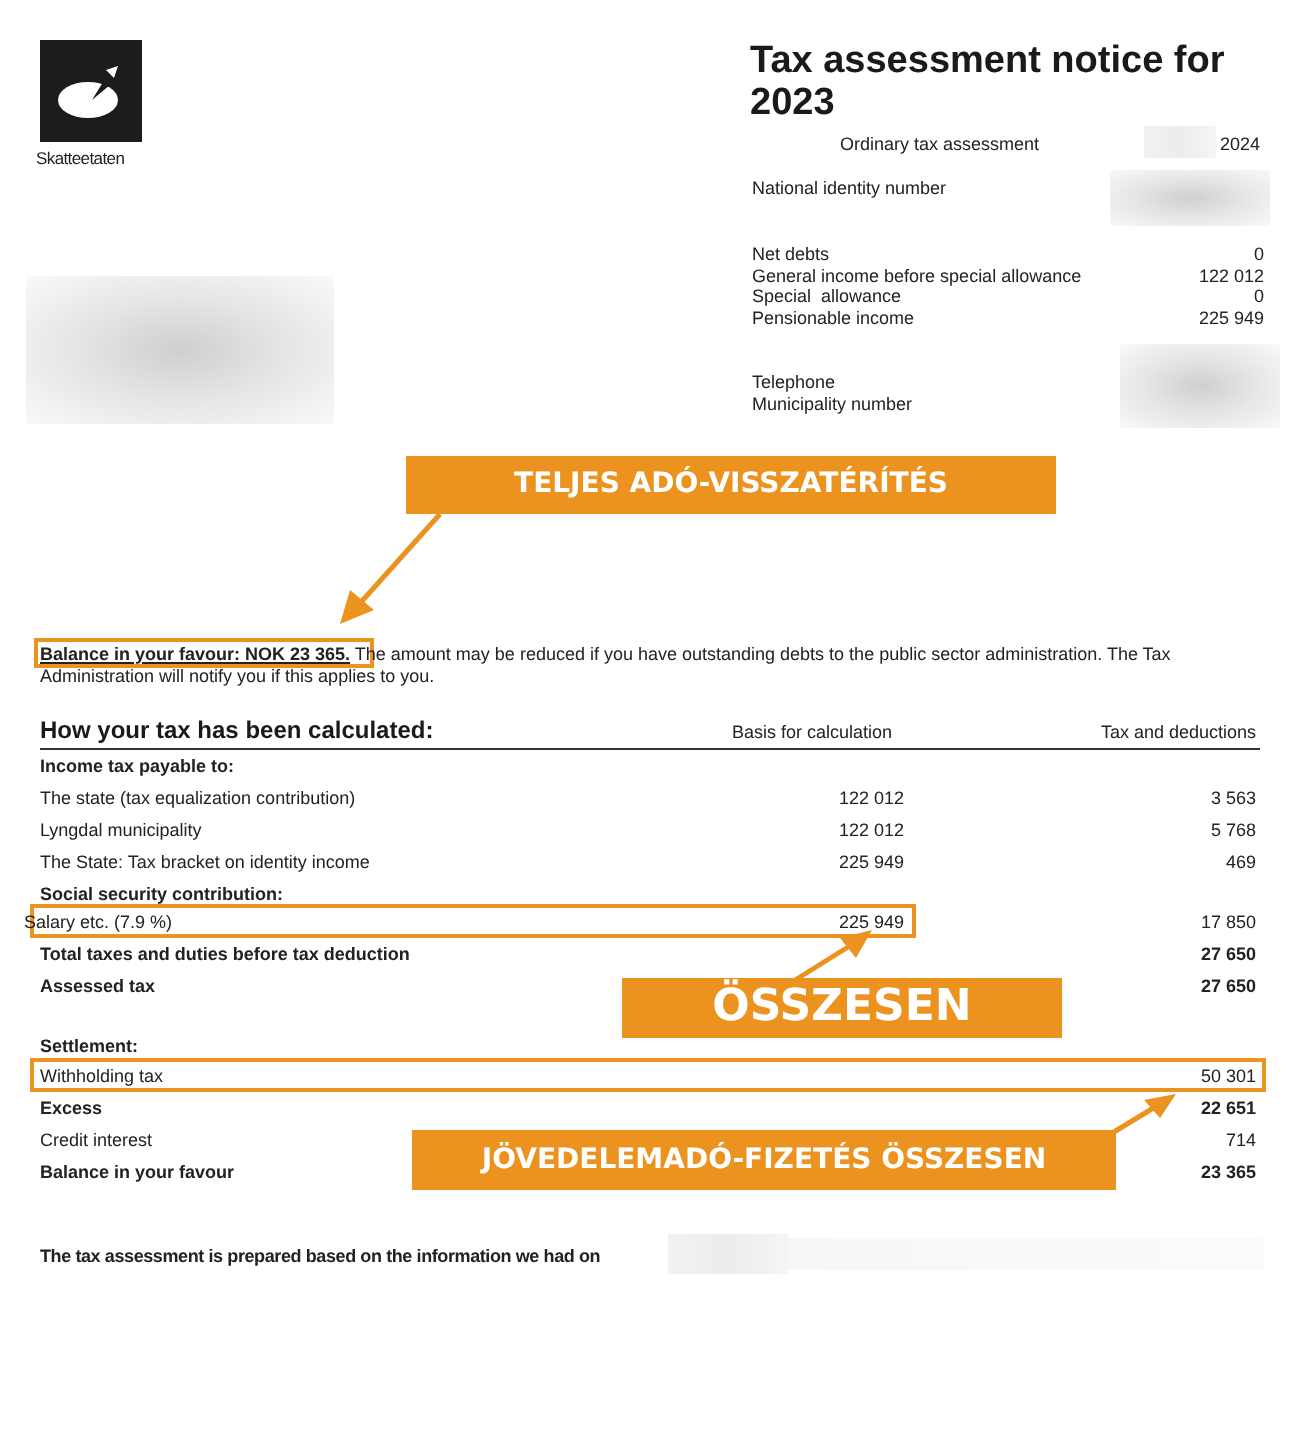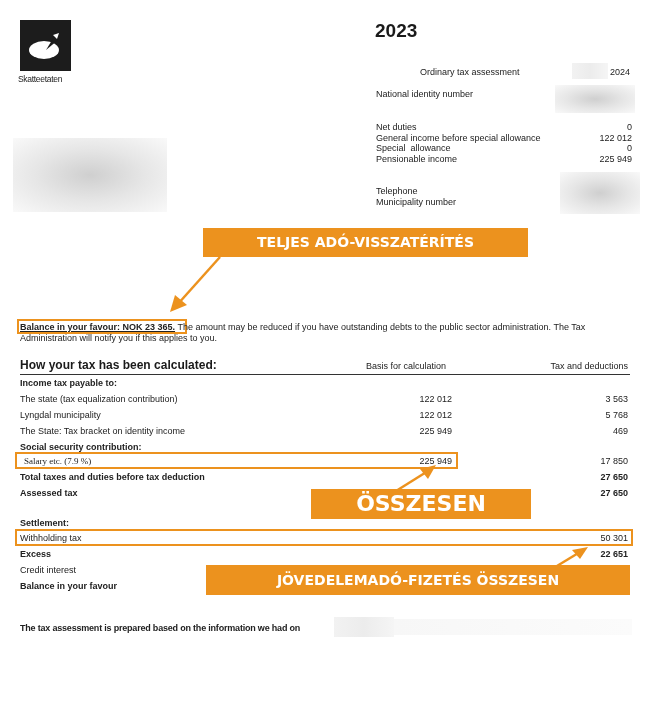--- a/index.html
+++ b/index.html
@@ -34,33 +34,34 @@
 <div class="abs logo-box">
   <svg width="51" height="51" viewBox="0 0 51 51">
     <ellipse cx="24" cy="30" rx="15" ry="9" fill="#ffffff"></ellipse>
     <path d="M26 30 L34 17 L38 20 Z" fill="#1c1c1c"></path>
     <path d="M33 15 L39 13 L37 19 Z" fill="#ffffff"></path>
   </svg>
 </div>
 <div class="abs logo-text">Skatteetaten</div>
 
 <div class="abs title">
+  <div>Tax assessment notice for</div>
   <div>2023</div>
 </div>
 
 <div class="abs kv" style="left:376px; top:67px;margin-left:44px;">Ordinary tax assessment</div>
 <div class="abs blur-light" style="left:572px; top:63px; width:36px; height:16px;"></div>
 <div class="abs kv kv-right" style="left:590px; top:67px; width:40px;">2024</div>
 
 <div class="abs kv" style="left:376px; top:89px;">National identity number</div>
 <div class="abs blur" style="left:555px; top:85px; width:80px; height:28px;"></div>
 
 <div class="abs" style="left:376px; top:122px; width:256px;">
   <div style="display:flex; justify-content:space-between; line-height:10.5px;" class="kv">
-    <span>Net duties</span>
+    <span>Net debts</span>
     <span>0</span>
   </div>
   <div style="display:flex; justify-content:space-between; line-height:10.5px;" class="kv">
     <span>General income before special allowance</span>
     <span>122 012</span>
   </div>
   <div style="display:flex; justify-content:space-between; line-height:10.5px;" class="kv">
     <span style="white-space:pre;">Special  allowance</span>
     <span>0</span>
   </div>
@@ -104,21 +105,21 @@
 <div class="abs row" style="left:20px; top:410px;">Lyngdal municipality</div>
 <div class="abs row num" style="left:380px; top:410px; width:72px;">122 012</div>
 <div class="abs row num" style="left:560px; top:410px; width:68px;">5 768</div>
 
 <div class="abs row" style="left:20px; top:426px;">The State: Tax bracket on identity income</div>
 <div class="abs row num" style="left:380px; top:426px; width:72px;">225 949</div>
 <div class="abs row num" style="left:560px; top:426px; width:68px;">469</div>
 
 <div class="abs row bold" style="left:20px; top:442px;">Social security contribution:</div>
 <div class="abs orange-box" style="left:15px; top:452px; width:443px; height:17px;"></div>
-<div class="abs row" style="left:24px; top:456px;font-family:Liberation Serif, serif;">Salary etc. (7.9 %)</div>
+<div class="abs row" style="left:12px; top:456px;">Salary etc. (7.9 %)</div>
 <div class="abs row num" style="left:380px; top:456px; width:72px;">225 949</div>
 <div class="abs row num" style="left:560px; top:456px; width:68px;">17 850</div>
 
 <div class="abs row bold" style="left:20px; top:472px;text-align:center;">Total taxes and duties before tax deduction</div>
 <div class="abs row bold num" style="left:560px; top:472px; width:68px;">27 650</div>
 
 <div class="abs row bold" style="left:20px; top:488px;">Assessed tax</div>
 <div class="abs row bold num" style="left:560px; top:488px; width:68px;">27 650</div>
 
 <svg class="abs" style="left:390px; top:463px;" width="50" height="30">
@@ -138,17 +139,17 @@
 <div class="abs row" style="left:20px; top:565px;">Credit interest</div>
 <div class="abs row num" style="left:560px; top:565px; width:68px;">714</div>
 
 <div class="abs row bold" style="left:20px; top:581px;">Balance in your favour</div>
 <div class="abs row bold num" style="left:560px; top:581px; width:68px;">23 365</div>
 
 <svg class="abs" style="left:550px; top:545px;" width="40" height="26">
   <line x1="2" y1="24" x2="30" y2="7" stroke="#ec921e" stroke-width="2.5"></line>
   <polygon points="38,2 22,5 30,14" fill="#ec921e"></polygon>
 </svg>
-<div class="abs callout" style="left:206px; top:565px; width:424px; height:30px; font-size:14px; line-height:30px;">JÖVEDELEMADÓ-FIZETÉS ÖSSZESEN</div>
+<div class="abs callout" style="left:206px; top:565px; width:352px; height:30px; font-size:14px; line-height:30px;">JÖVEDELEMADÓ-FIZETÉS ÖSSZESEN</div>
 
 <div class="abs row bold" style="left:20px; top:623px; letter-spacing:-0.2px;">The tax assessment is prepared based on the information we had on</div>
 <div class="abs blur-light" style="left:334px; top:617px; width:60px; height:20px;"></div>
 <div class="abs" style="left:394px; top:619px; width:238px; height:16px; background:linear-gradient(90deg,#f7f7f7,#fbfbfb);"></div>
 
 </body></html>

